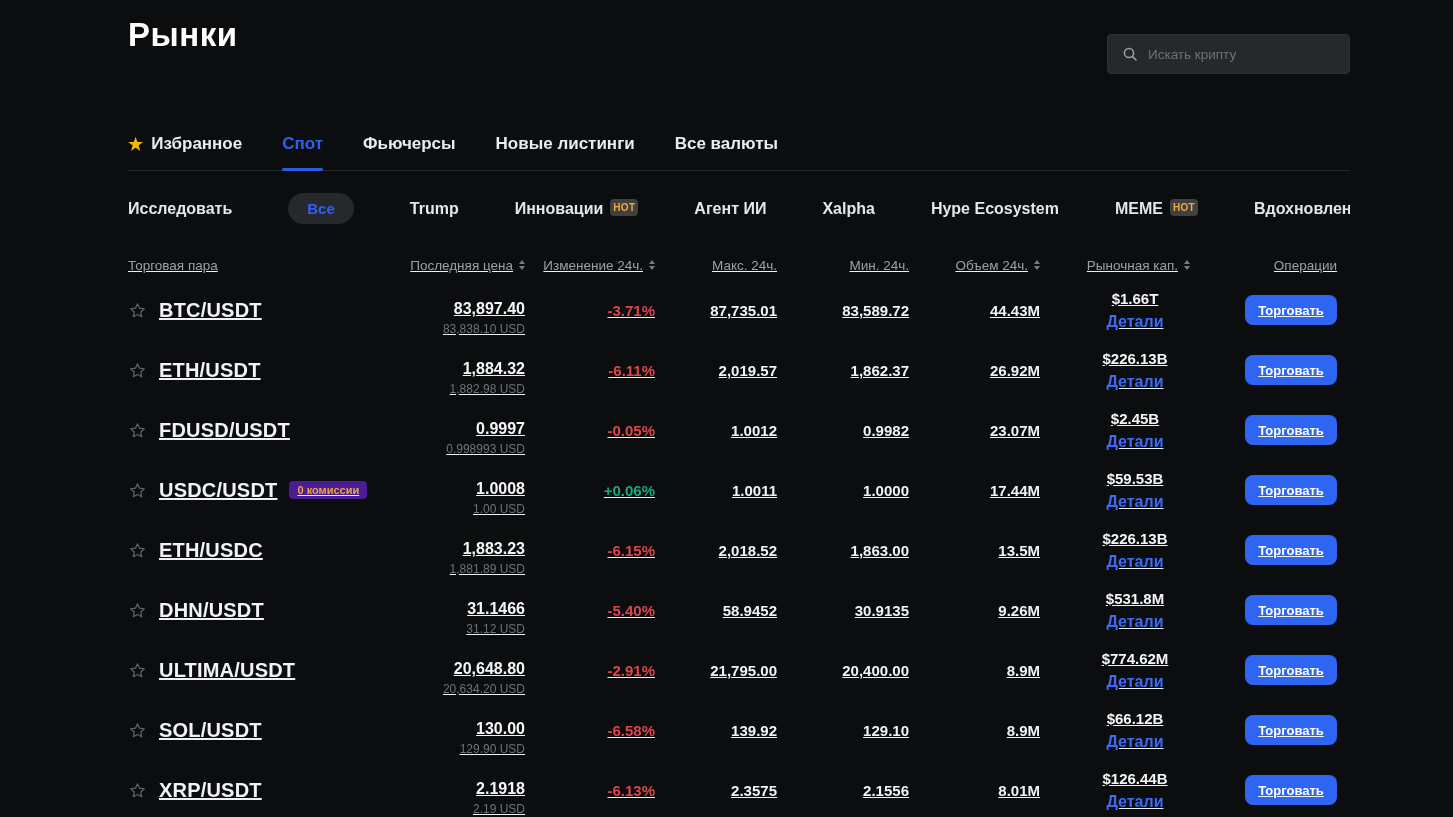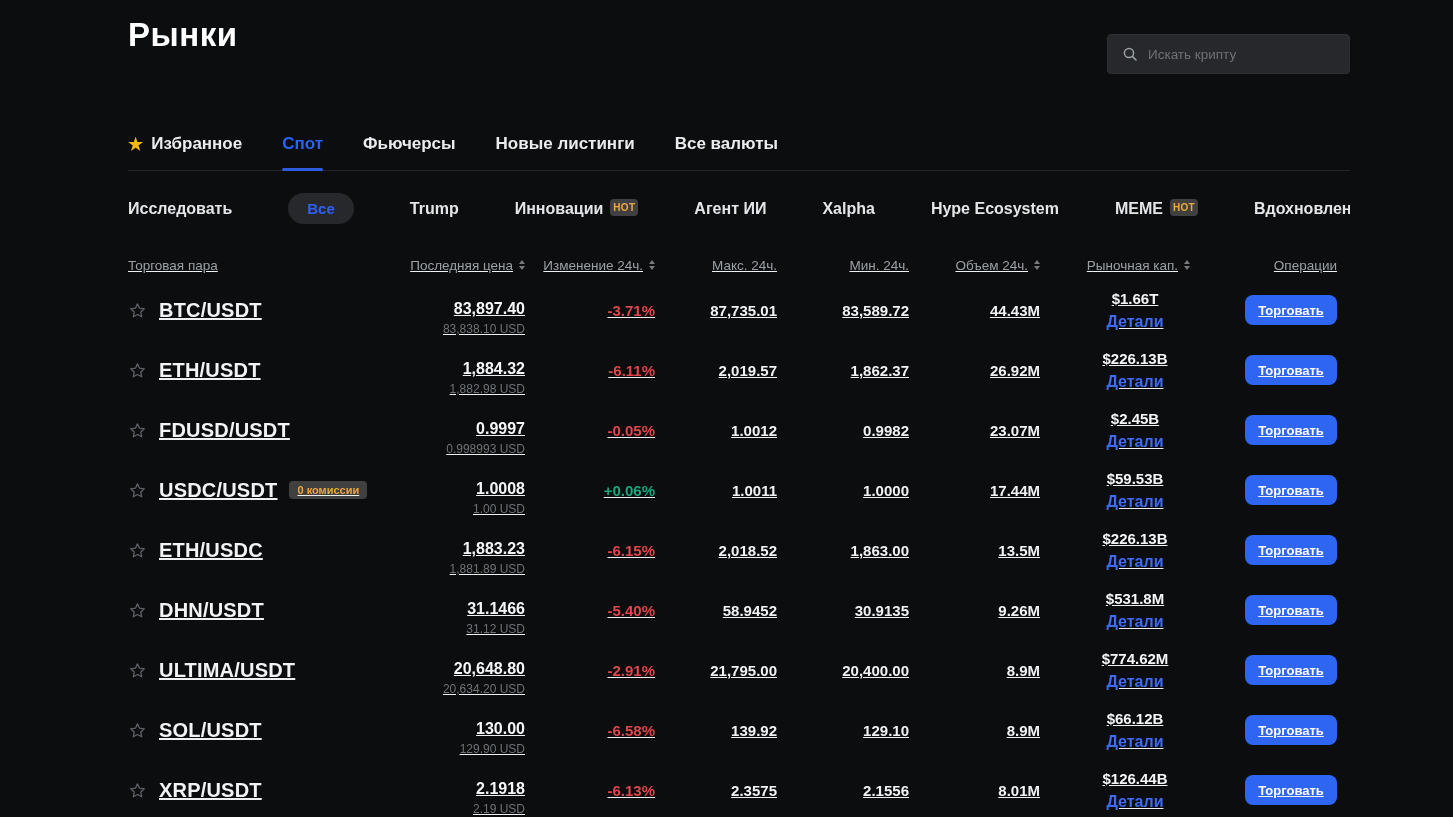--- a/index.html
+++ b/index.html
@@ -94,21 +94,21 @@
     border-left:3.5px solid transparent; border-right:3.5px solid transparent; }
   .sort-icon .tri-up   { border-bottom:4.5px solid #777b80; }
   .sort-icon .tri-down { border-top:4.5px solid #777b80; }
 
   .row { height:60px; align-items:center; cursor:pointer; }
   .cell { display:flex; align-items:center; }
   .pair-cell { gap:12px; }
   .star-btn { display:flex; align-items:center; cursor:pointer; }
   .pair-name { font-size:20px; font-weight:700; color:#f2f3f5; letter-spacing:.2px; }
   .pair-badge {
-    background:#404040; color:#efa83d;
+    background:#4c1d95; color:#efa83d;
     font-size:11px; font-weight:700;
     padding:3px 8px; border-radius:4px;
   }
   .num { justify-content:flex-end; font-size:15px; font-weight:700; color:#f0f2f4; }
   .price-cell { justify-content:flex-end; }
   .price-stack { display:flex; flex-direction:column; align-items:flex-end; transform:translateY(8px); }
   .price-main { font-size:16px; font-weight:700; color:#f5f6f7; line-height:20px; }
   .price-sub  { font-size:12px; font-weight:400; color:#6f7377; line-height:16px; margin-top:2px; }
   .change { font-size:15px; font-weight:700; }
   .change.down { color:#e0464c; }

